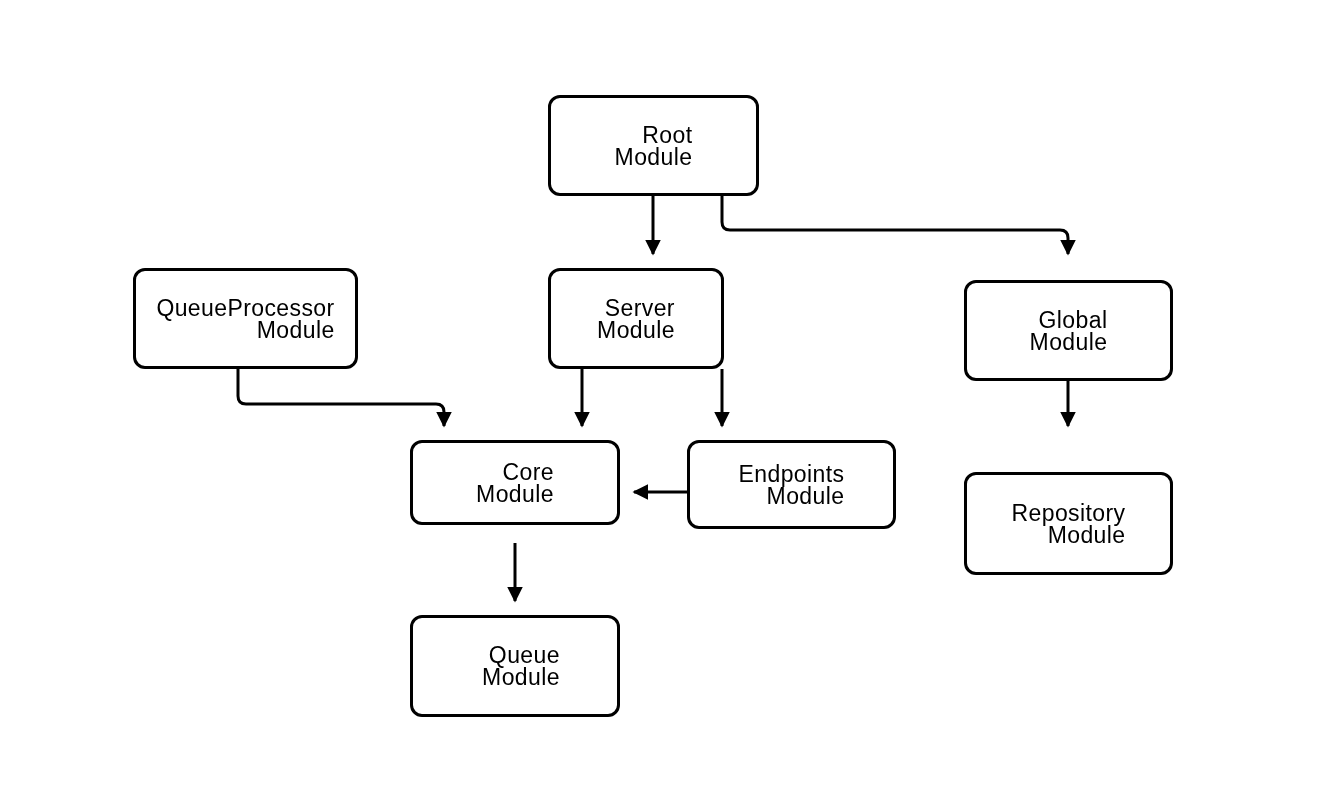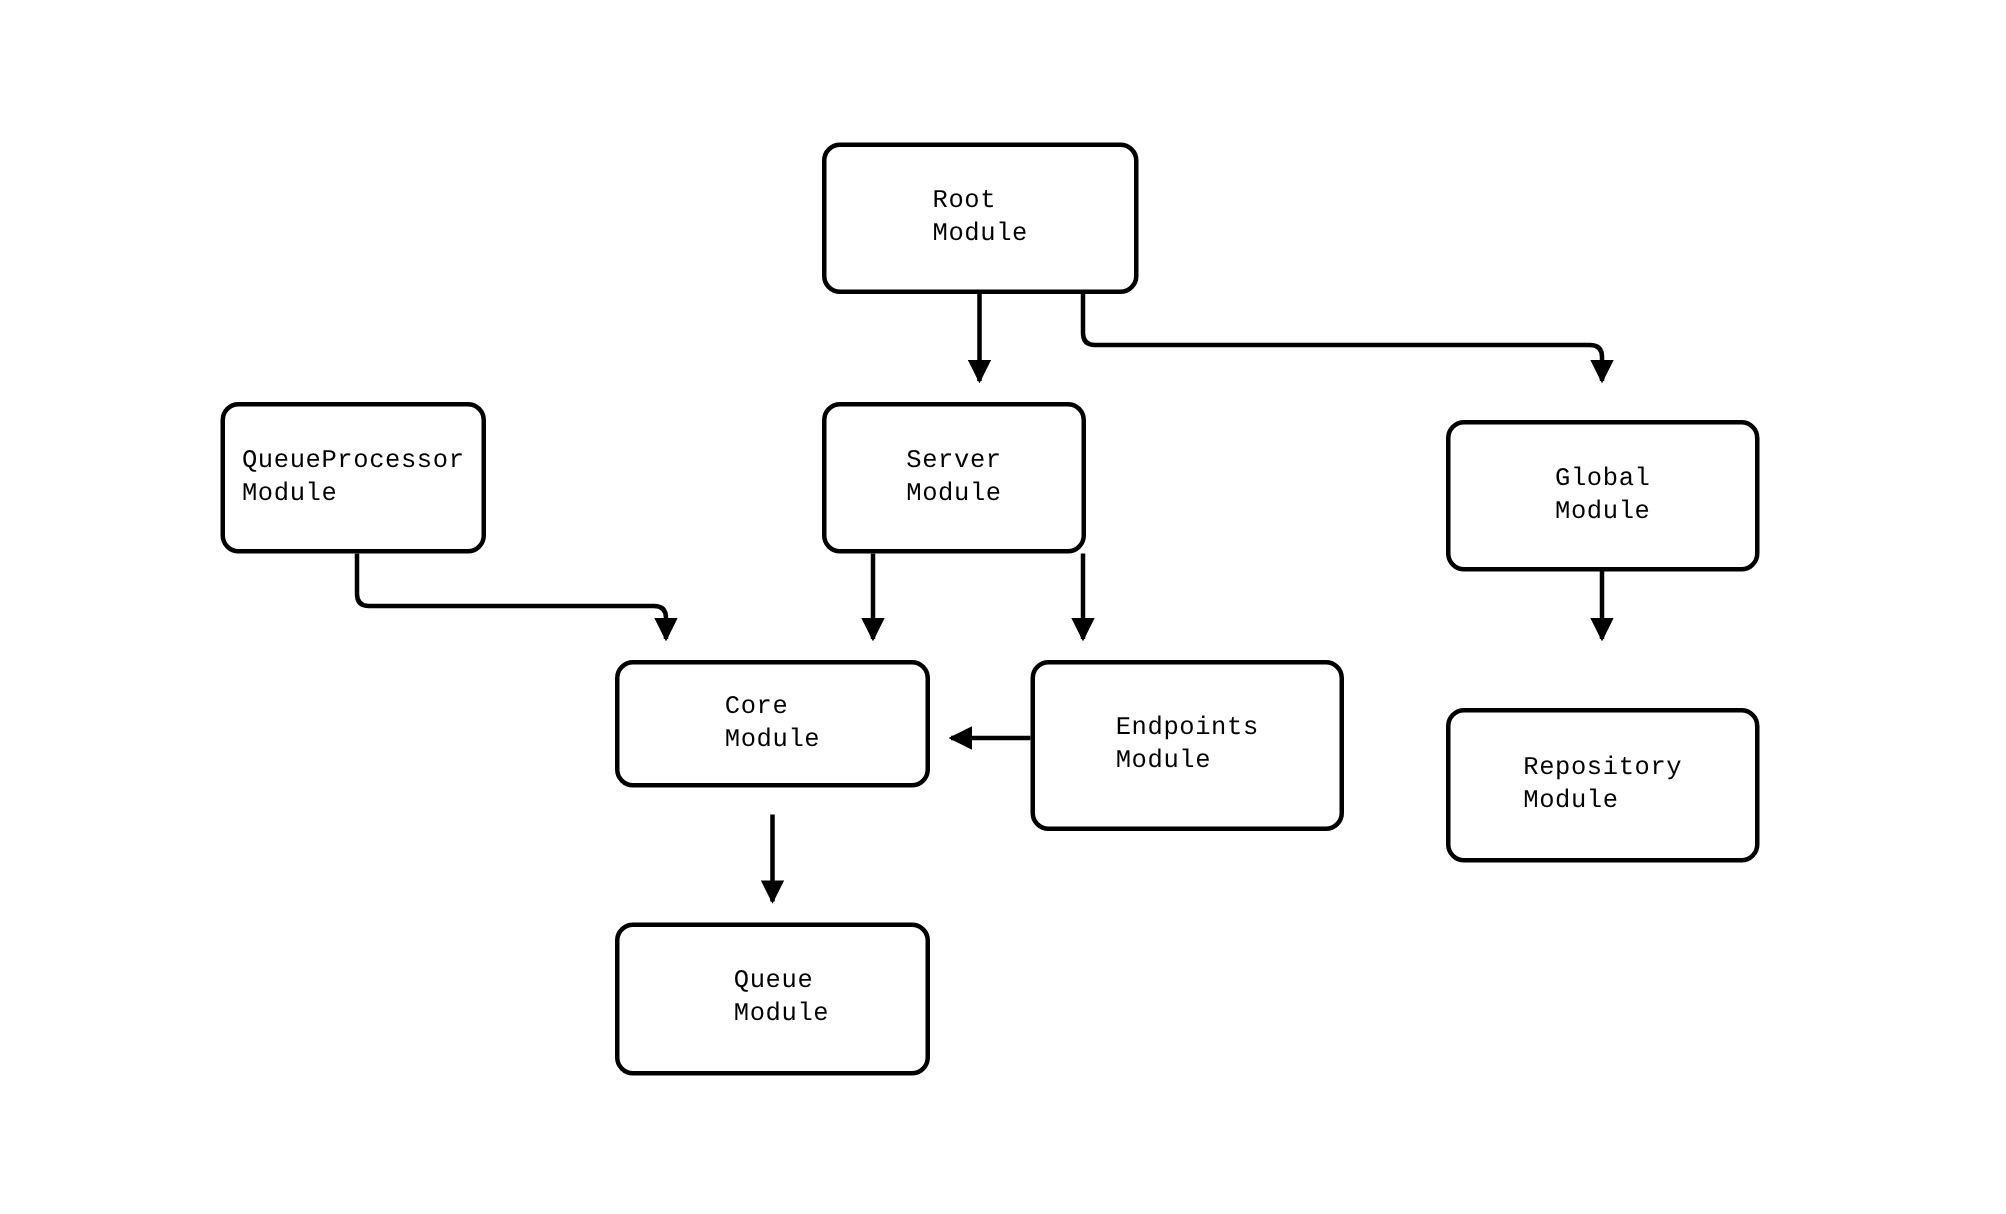--- a/index.html
+++ b/index.html
@@ -31,25 +31,25 @@
     background: #ffffff;
     border: 3px solid #000000;
     border-radius: 12px;
     display: flex;
     flex-direction: column;
     align-items: center;
     justify-content: center;
     z-index: 2;
   }
   .node-label {
-    font-family: Liberation Mono, monospace;
-    font-size: 17px;
+    font-family: Liberation Sans, sans-serif;
+    font-size: 23px;
     line-height: 22px;
     color: #000000;
-    text-align: left;
+    text-align: right;
     white-space: pre;
     letter-spacing: 0.4px;
   }
 </style>
 </head>
 <body>
 
 <div id="canvas">
 
   <svg id="edge-layer" viewBox="0 0 1337 809" xmlns="http://www.w3.org/2000/svg">
@@ -68,41 +68,41 @@
         <path d="M 687 492 L 634 492" fill="none" stroke="#000000" stroke-width="3" stroke-linecap="butt" stroke-linejoin="round" marker-end="url(#arrow)"></path>
         <path d="M 515 543 L 515 601" fill="none" stroke="#000000" stroke-width="3" stroke-linecap="butt" stroke-linejoin="round" marker-end="url(#arrow)"></path>
       </g>
   </svg>
 
   <div class="node" style="left: 548px; top: 95px; width: 211px; height: 101px;">
     <div class="node-label">Root
 Module</div>
   </div>
 
-  <div class="node" style="left: 147px; top: 268px; width: 177px; height: 101px;">
+  <div class="node" style="left: 133px; top: 268px; width: 225px; height: 101px;">
     <div class="node-label">QueueProcessor
 Module</div>
   </div>
 
   <div class="node" style="left: 548px; top: 268px; width: 176px; height: 101px;">
     <div class="node-label">Server
 Module</div>
   </div>
 
   <div class="node" style="left: 964px; top: 280px; width: 209px; height: 101px;">
     <div class="node-label">Global
 Module</div>
   </div>
 
   <div class="node" style="left: 410px; top: 440px; width: 210px; height: 85px;">
     <div class="node-label">Core
 Module</div>
   </div>
 
-  <div class="node" style="left: 687px; top: 440px; width: 209px; height: 114px;">
+  <div class="node" style="left: 687px; top: 440px; width: 209px; height: 89px;">
     <div class="node-label">Endpoints
 Module</div>
   </div>
 
   <div class="node" style="left: 964px; top: 440px; width: 209px; height: 103px; margin-top: 32px;">
     <div class="node-label">Repository
 Module</div>
   </div>
 
   <div class="node" style="left: 410px; top: 615px; width: 210px; height: 102px; padding-left: 12px;">

